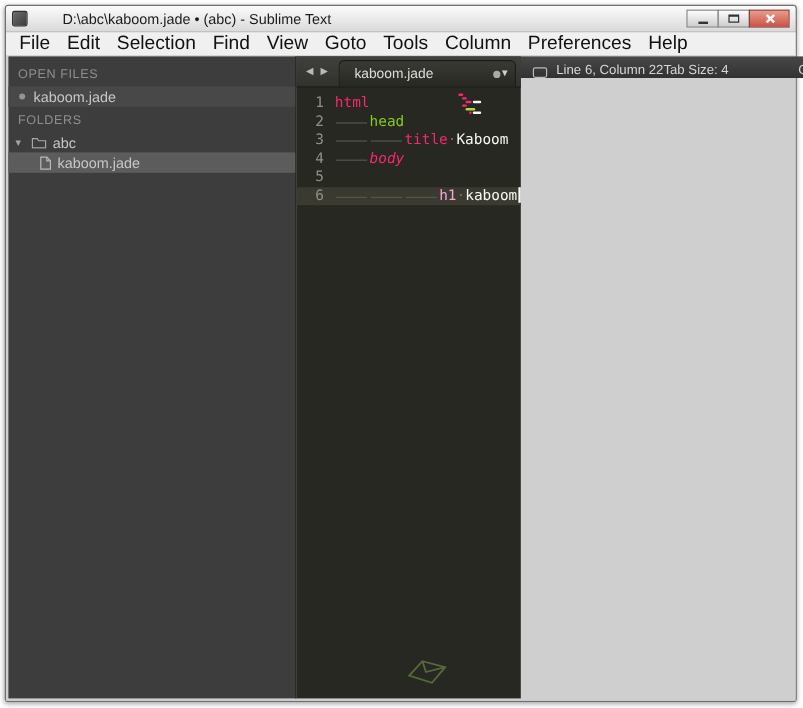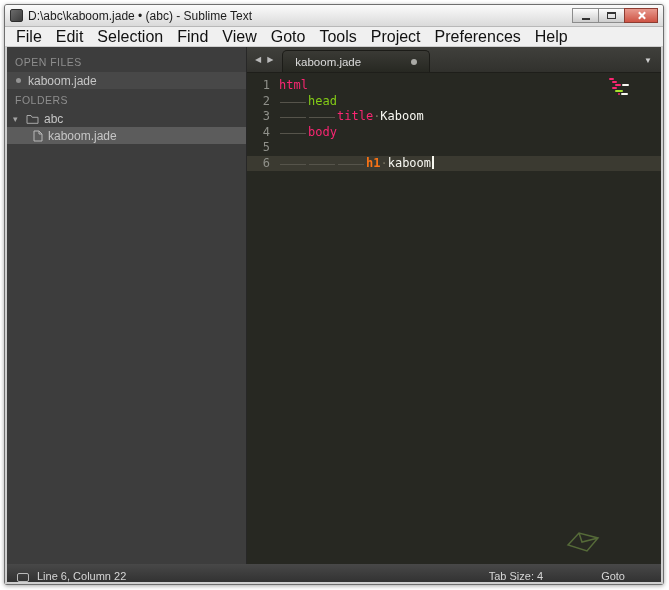--- a/index.html
+++ b/index.html
@@ -9,41 +9,41 @@
   .window { position:absolute; left:4px; top:4px; width:660px; height:581px;
             background:#d2d2d2; border:1px solid #6f6f6f; border-radius:3px;
             box-shadow:0 1px 4px rgba(0,0,0,.35); display:flex; flex-direction:column; }
 
   
   .titlebar { height:22px; flex:none; display:flex; align-items:center; padding:0 5px;
               background:linear-gradient(#fbfbfb,#dadada); border-bottom:1px solid #b8b8b8;
               border-radius:2px 2px 0 0; }
   .app-icon { width:13px; height:13px; margin-right:5px; border-radius:2px;
               background:linear-gradient(135deg,#6b6b6b,#3c3c3c); border:1px solid #2e2e2e; }
-  .title-text { font-size:12px; color:#1c1c1c; white-space:nowrap; }
+  .title-text { font-size:12px; color:#1c1c1c; white-space:nowrap;margin-left:24px; }
   .win-controls { margin-left:auto; display:flex; }
   .win-btn { width:27px; height:15px; border:1px solid #8c8c8c; margin-left:-1px;
              background:linear-gradient(#fdfdfd,#cdcdcd); display:flex; align-items:center;
              justify-content:center; position:relative; }
   .win-btn.close { background:linear-gradient(#e89a8e,#ce5344); border-color:#8c3c32; width:34px; }
   .glyph-min { width:8px; height:2px; background:#333; margin-top:6px; }
   .glyph-max { width:9px; height:7px; border:1px solid #333; border-top:2px solid #333; }
   .glyph-x { position:relative; width:9px; height:9px; }
   .glyph-x::before, .glyph-x::after { content:""; position:absolute; left:4px; top:0;
              width:2px; height:9px; background:#fff; }
   .glyph-x::before { transform:rotate(45deg); }
   .glyph-x::after  { transform:rotate(-45deg); }
 
   
   .menubar { height:20px; flex:none; display:flex; align-items:center; padding-left:4px;
              background:#f0f0f0; border-bottom:1px solid #cfcfcf; }
   .menu-item { font-size:16px; color:#111; padding:2px 7px; cursor:default; }
 
   
-  .frame { flex:1; display:flex; flex-direction:column; padding:0 2px 2px; background:#cfcfcf; }
+  .frame { flex:1; display:flex; flex-direction:row; padding:0 2px 2px; background:#cfcfcf; }
   .main { flex:1; display:flex; min-height:0; }
 
   
   .sidebar { width:240px; flex:none; background:#3d3d3d; border-right:1px solid #272727;
              padding-top:4px; color:#c6c6c6; font-size:12px; }
   .side-header { color:#8e8e8e; font-size:10.5px; letter-spacing:.5px; padding:5px 0 4px 8px; }
   .side-row { height:17px; display:flex; align-items:center; white-space:nowrap; }
   .side-row.openfile { background:#484848; padding-left:9px; }
   .side-row.folder { padding-left:6px; }
   .side-row.file-selected { background:#5c5c5c; padding-left:26px; }
@@ -118,21 +118,21 @@
   </div>
 
   <div class="menubar">
       <div class="menu-item">File</div>
       <div class="menu-item">Edit</div>
       <div class="menu-item">Selection</div>
       <div class="menu-item">Find</div>
       <div class="menu-item">View</div>
       <div class="menu-item">Goto</div>
       <div class="menu-item">Tools</div>
-      <div class="menu-item">Project</div>
+      <div class="menu-item">Column</div>
       <div class="menu-item">Preferences</div>
       <div class="menu-item">Help</div>
     </div>
 
   <div class="frame">
     <div class="main">
 
       <div class="sidebar">
         <div class="side-header">OPEN FILES</div>
         <div class="side-row openfile">
@@ -180,28 +180,28 @@
               <div class="code-row">
                 <span class="gutter-num">2</span>
                 <span class="line-content"><span class="ws-tab"></span><span style="color: #84cc16;">head</span></span>
               </div>
               <div class="code-row">
                 <span class="gutter-num">3</span>
                 <span class="line-content"><span class="ws-tab"></span><span class="ws-tab"></span><span style="color: rgb(249, 38, 114);">title</span><span class="ws-dot">·</span><span style="color: rgb(248, 248, 242);">Kaboom</span></span>
               </div>
               <div class="code-row">
                 <span class="gutter-num">4</span>
-                <span class="line-content"><span class="ws-tab"></span><span style="color: rgb(249, 38, 114);">body</span></span>
+                <span class="line-content"><span class="ws-tab"></span><span style="color: rgb(249, 38, 114); font-style: italic;">body</span></span>
               </div>
               <div class="code-row">
                 <span class="gutter-num">5</span>
               </div>
               <div class="code-row current">
                 <span class="gutter-num">6</span>
-                <span class="line-content"><span class="ws-tab"></span><span class="ws-tab"></span><span class="ws-tab"></span><span style="color: #f97316; font-weight: bold;">h1</span><span class="ws-dot">·</span><span style="color: rgb(248, 248, 242);">kaboom</span><span class="caret"></span></span>
+                <span class="line-content"><span class="ws-tab"></span><span class="ws-tab"></span><span class="ws-tab"></span><span style="color: #f9a8d4;">h1</span><span class="ws-dot">·</span><span style="color: rgb(248, 248, 242);">kaboom</span><span class="caret"></span></span>
               </div>
             </div>
           <div class="minimap">
               <div class="mini-line">
                 <span class="mini-bar" style="width: 4.6px; background: rgb(249, 38, 114);"></span>
               </div>
               <div class="mini-line">
                 <span class="mini-sp"></span>
                 <span class="mini-bar" style="width: 4.6px; background: rgb(249, 38, 114);"></span>
               </div>

